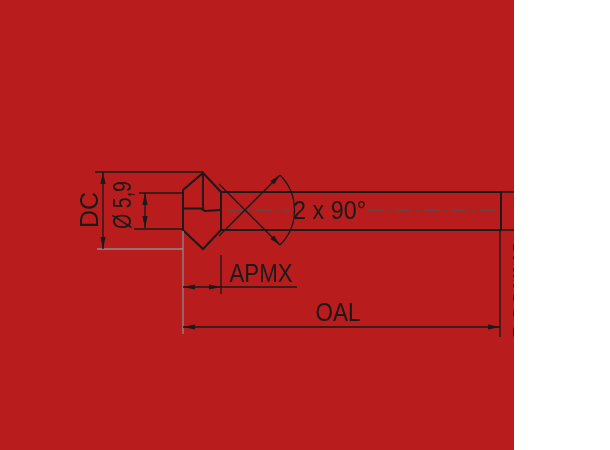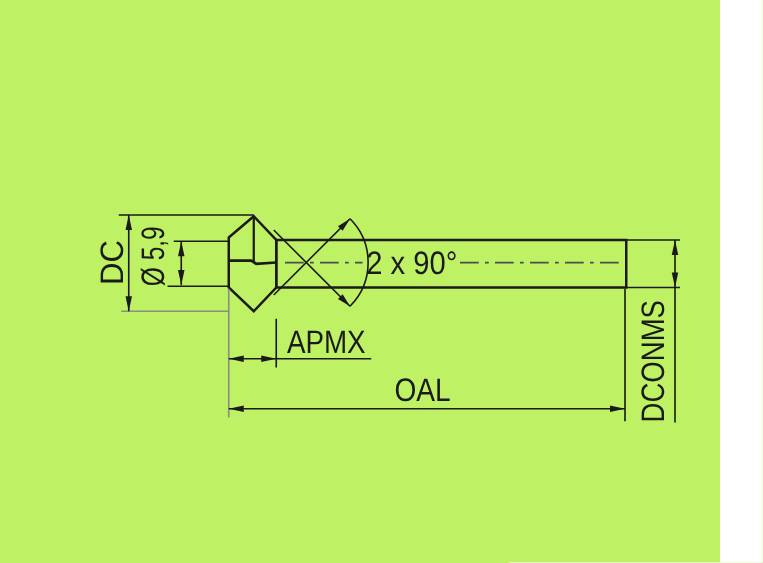--- a/index.html
+++ b/index.html
@@ -2,23 +2,23 @@
 <html><head>
 <meta charset="utf-8">
 <style>
   html, body {
     margin: 0;
     padding: 0;
     background: #ffffff;
   }
   .stage {
     position: relative;
-    width: 576px;
+    width: 514px;
     height: 450px;
-    background: #bef264;
+    background: #b91c1c;
     overflow: hidden;
   }
   .obj   { stroke: #1a1a1a; stroke-width: 2;   fill: none; }
   .objthin { stroke: #1a1a1a; stroke-width: 1.8; fill: none; }
   .edge  { stroke: #1a1a1a; stroke-width: 2.2; fill: none; }
   .dim   { stroke: #1a1a1a; stroke-width: 1.3; fill: none; }
   .aux   { stroke: #8c8c8c; stroke-width: 1.3; fill: none; }
   .cl    { stroke: #4d4d4d; stroke-width: 1.4; fill: none;
            stroke-dasharray: 15 5 3 5; }
   .arw   { fill: #1a1a1a; stroke: none; }

